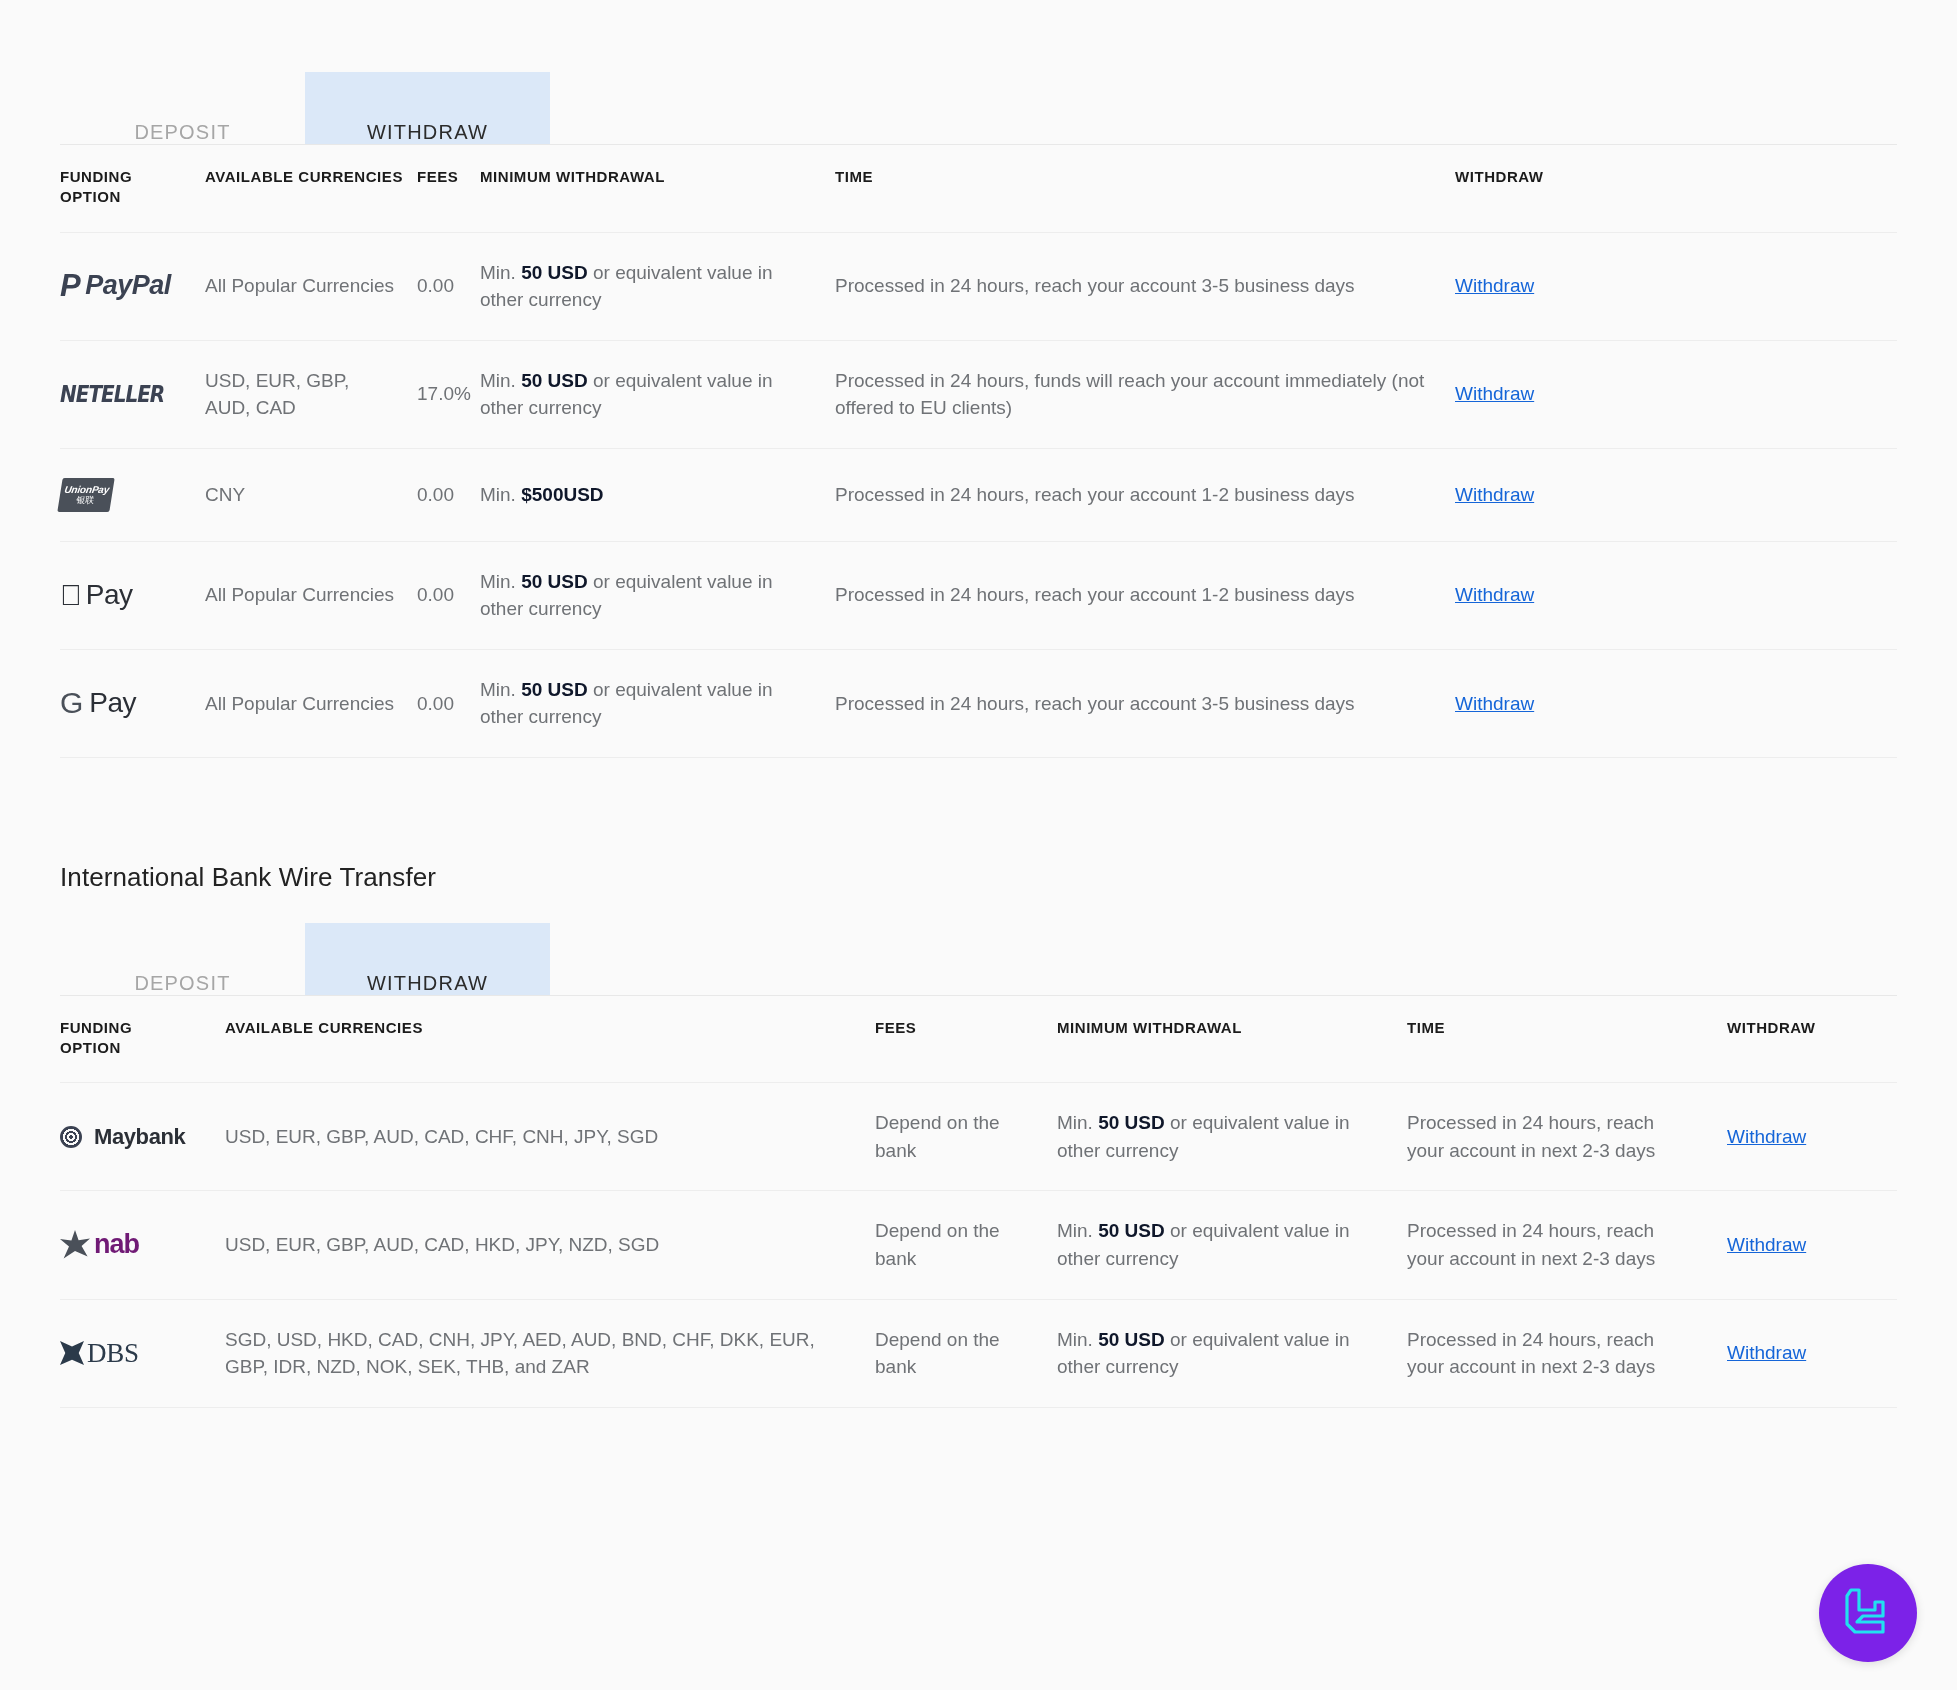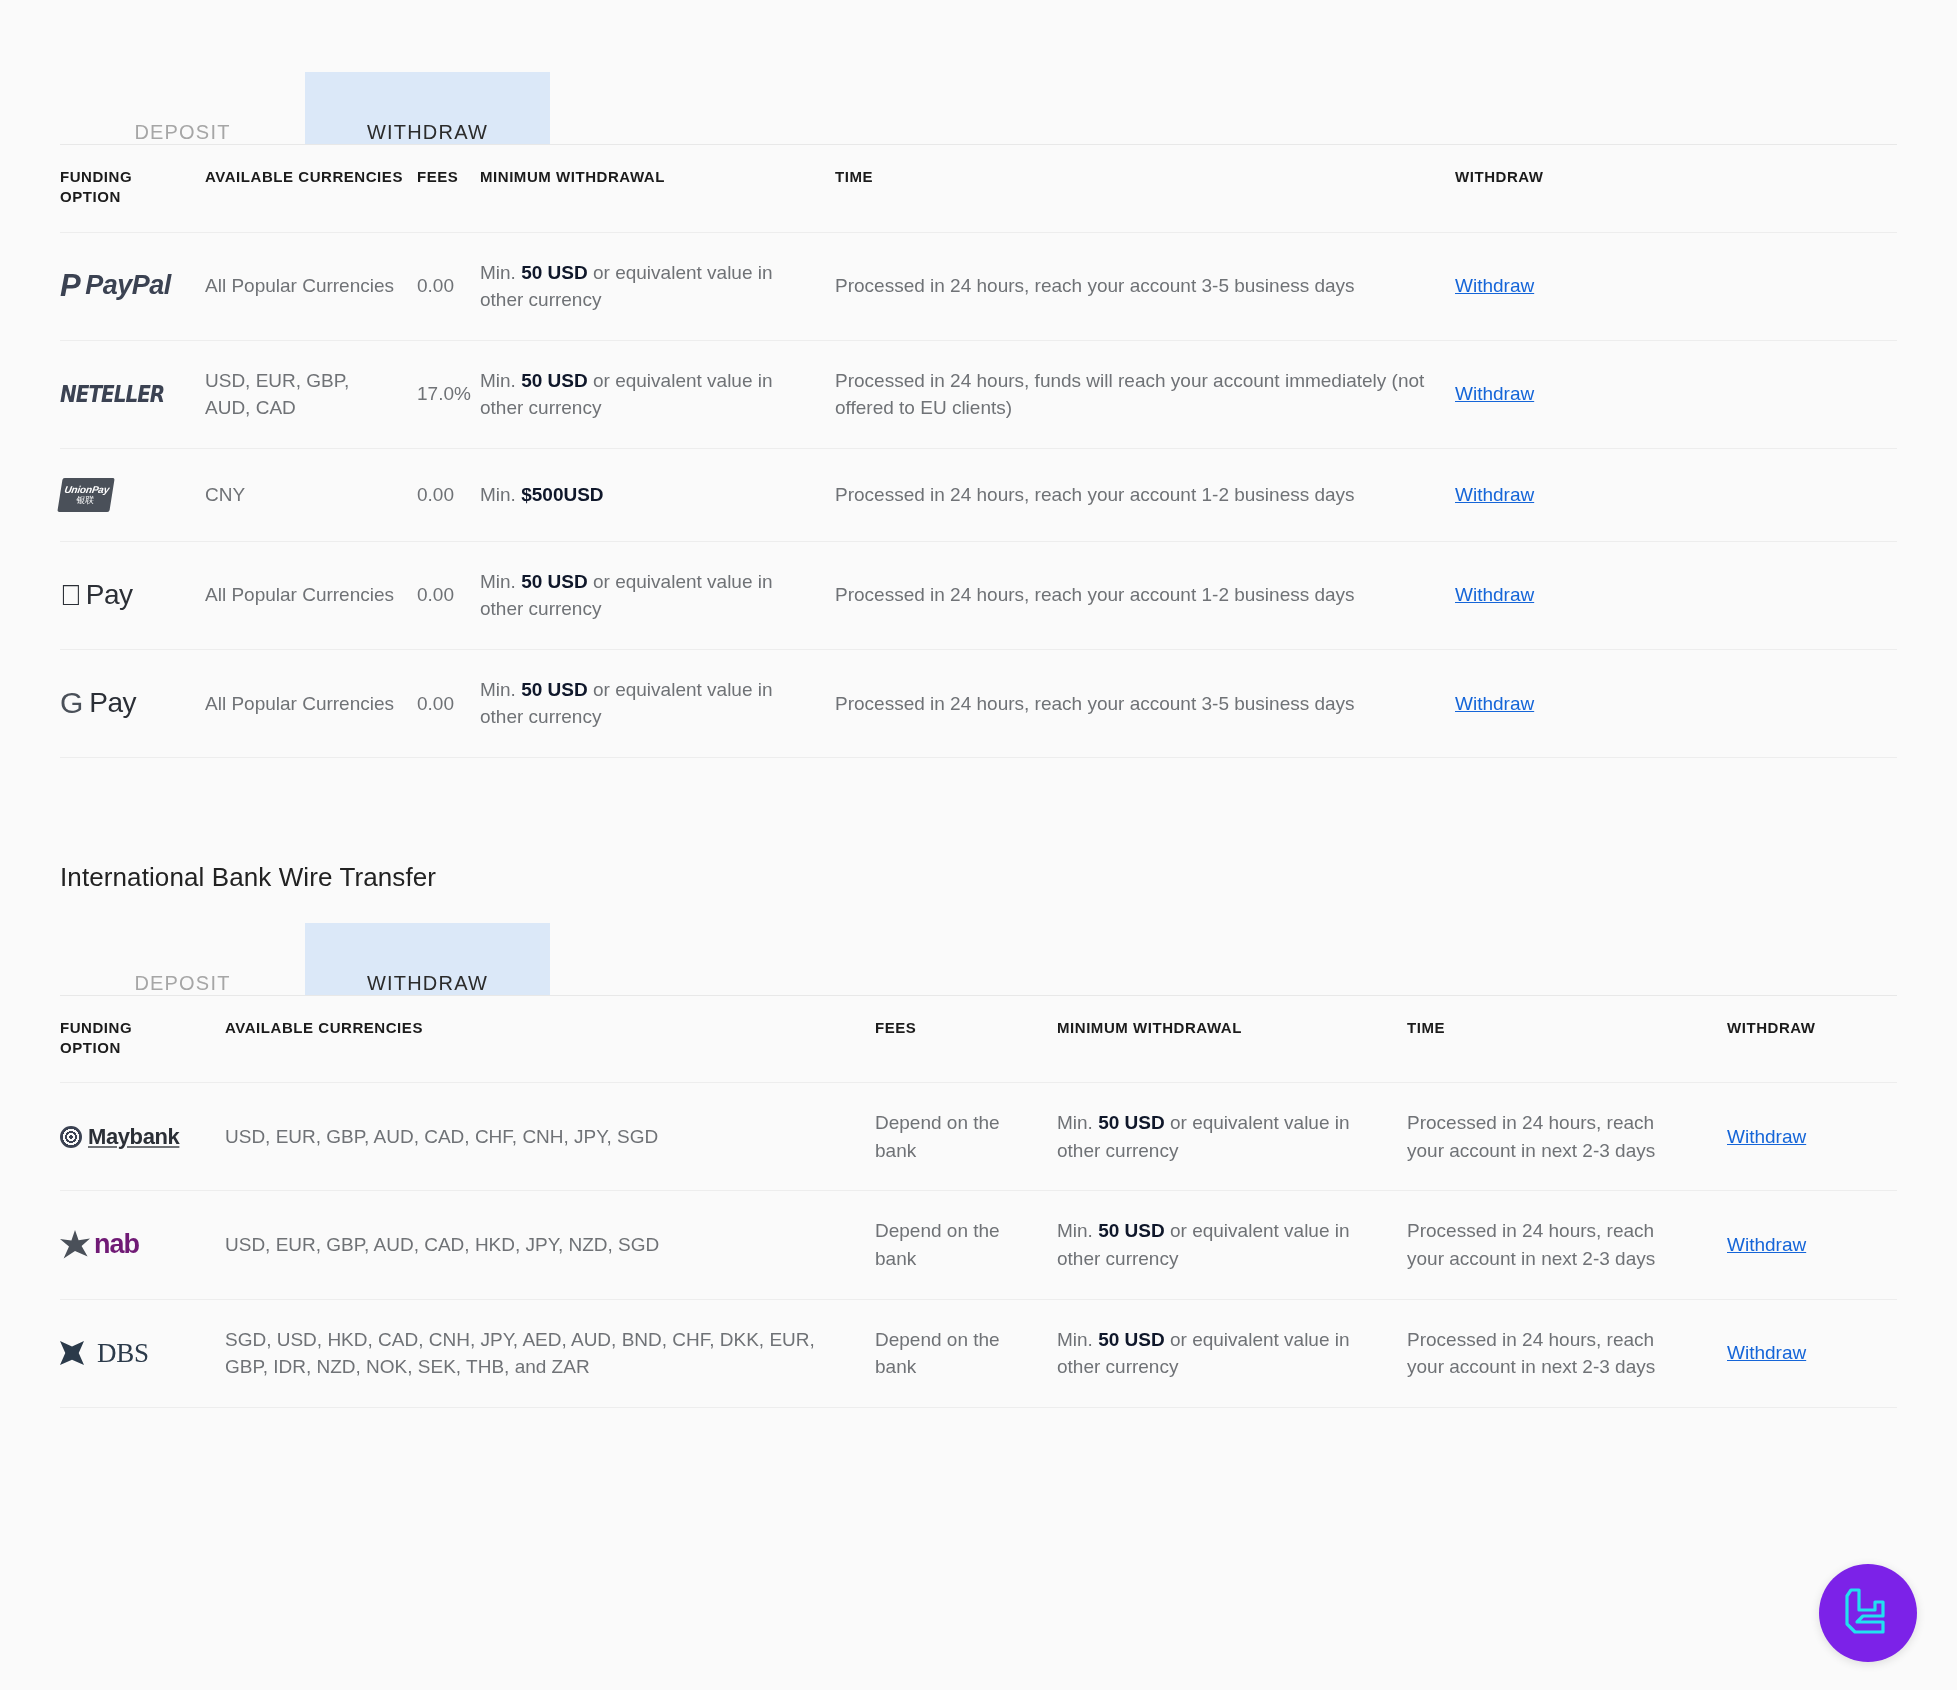--- a/index.html
+++ b/index.html
@@ -111,35 +111,35 @@
   }
   .logo-applepay { display: flex; align-items: center; gap: 4px; }
   .apple-glyph { font-size: 29px; color: #2b2f36; line-height: 1; }
   .pay-word { font-size: 28px; color: #2b2f36; font-weight: 400; letter-spacing: -.5px; }
   .logo-gpay { display: flex; align-items: center; gap: 6px; }
   .g-glyph { font-size: 30px; color: #4a5059; font-weight: 400; line-height: 1; }
   .logo-skrill {
     font-size: 32px; font-weight: 700; color: #4a5059;
     letter-spacing: -1.2px; font-family: "DejaVu Sans", sans-serif;
   }
-  .logo-maybank { display: flex; align-items: center; gap: 6px; text-decoration: underline; }
+  .logo-maybank { display: flex; align-items: center; gap: 12px; }
   .mb-mark {
     width: 22px; height: 22px; border-radius: 50%;
     border: 2px solid #3b4252;
     display: inline-block;
     background: radial-gradient(circle, #3b4252 0 2px, transparent 2px 4px, #3b4252 4px 6px, transparent 6px 8px, #3b4252 8px 11px);
   }
   .mb-text { font-size: 22px; font-weight: 700; color: #2b2f36; letter-spacing: -.4px; }
   .logo-nab { display: flex; align-items: center; gap: 4px; }
   .nab-star {
     width: 30px; height: 30px; background: #4a5059;
     clip-path: polygon(50% 0%, 62% 34%, 100% 28%, 72% 53%, 92% 88%, 50% 70%, 12% 95%, 30% 55%, 0% 30%, 38% 35%);
   }
   .nab-text { font-size: 27px; font-weight: 700; color: #701a75; letter-spacing: -1px; }
-  .logo-dbs { display: flex; align-items: center; gap: 13px; }
+  .logo-dbs { display: flex; align-items: center; gap: 3px; }
   .dbs-mark {
     width: 24px; height: 24px; background: #2b3a4a;
     clip-path: polygon(0% 0%, 50% 22%, 100% 0%, 78% 50%, 100% 100%, 50% 78%, 0% 100%, 22% 50%);
   }
   .dbs-text {
     font-size: 27px; font-weight: 400; color: #2b3a4a;
     font-family: "Liberation Serif", serif; letter-spacing: -.3px;
   }
 
   

